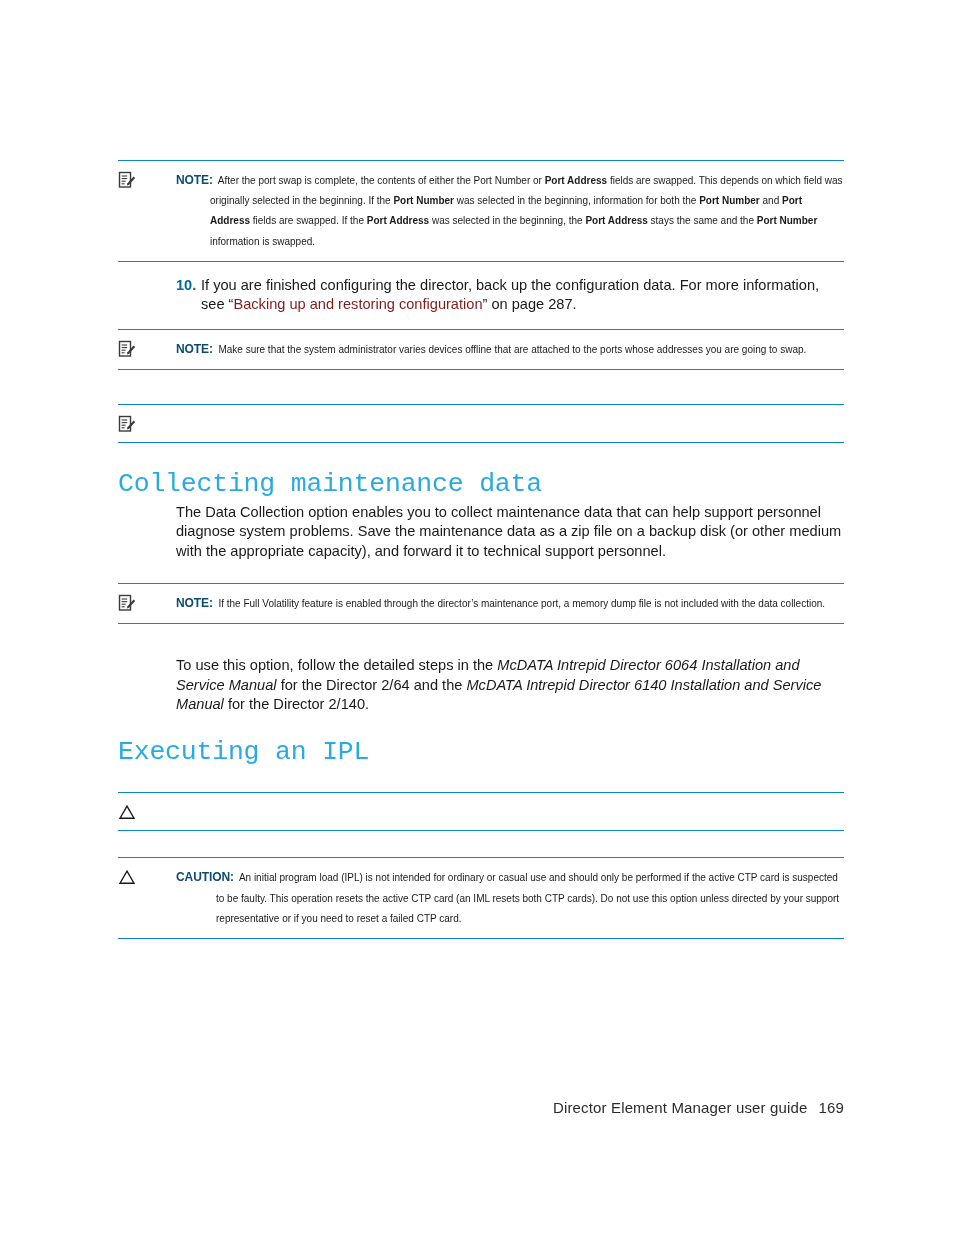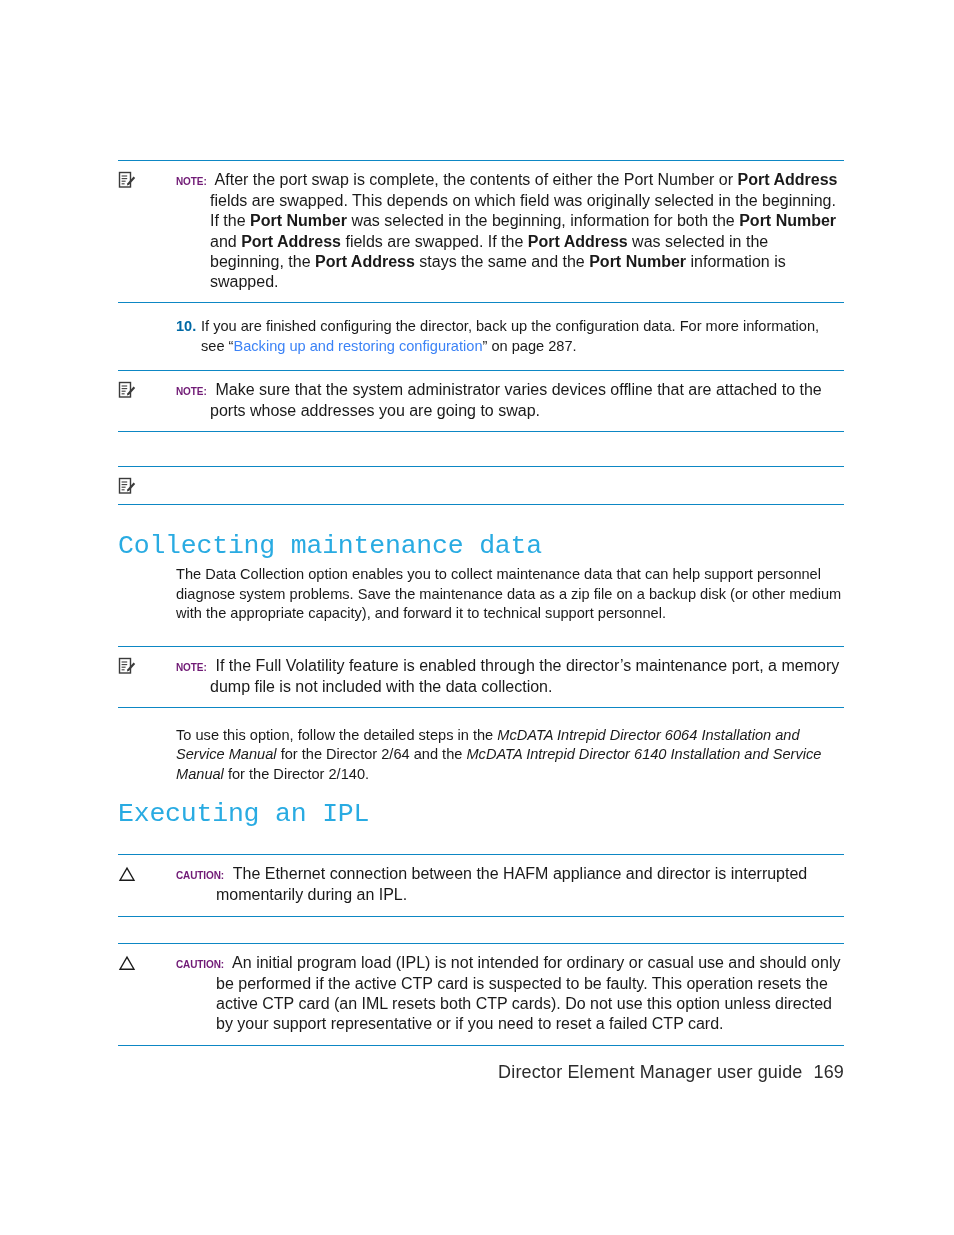--- a/index.html
+++ b/index.html
@@ -51,27 +51,27 @@
     position: absolute;
     left: 0px;
     top: 10px;
     width: 18px;
     height: 18px;
     line-height: 0;
   }
   .admon-icon svg { display: block; }
 
   .admon-label {
-    color: #701a75;
+    color: #0c4a6e;
     font-weight: bold;
+    font-size: 12px;
+    letter-spacing: -0.1px;
+  }
+  .admon-text {
     font-size: 10px;
-    letter-spacing: -0.1px;
-  }
-  .admon-text {
-    font-size: 16px;
     line-height: 19.2px;
     color: #1a1a1a;
   }
   .admon-body {
     font-size: 14.6px;
     line-height: 19.2px;
     text-indent: -34px;
     padding-left: 34px;
   }
   .admon-body.caution { text-indent: -40px; padding-left: 40px; }
@@ -116,32 +116,32 @@
 
   
   p.body {
     margin: 0;
     padding: 0 0 0 58px;
     font-size: 14.6px;
     line-height: 19.4px;
     color: #1a1a1a;
   }
 
-  .lnk { color: #3b82f6; }
+  .lnk { color: #7f1d1d; }
   .bold { font-weight: bold; }
   .ital { font-style: italic; }
 
   
   .footer {
     position: absolute;
     left: 118px;
-    top: 1062px;
+    top: 1099px;
     width: 726px;
     text-align: right;
-    font-size: 18px;
+    font-size: 15px;
     color: #2b2b2b;
     letter-spacing: 0.15px;
   }
   .footer .pg { margin-left: 11px; }
 </style>
 </head>
 <body>
 
 <div class="page">
   <div class="content">
@@ -213,32 +213,31 @@
             <line x1="3.6" y1="7.6" x2="9.2" y2="7.6" stroke="#3b3b3b" stroke-width="1.1"></line>
             <line x1="3.6" y1="10.2" x2="7.6" y2="10.2" stroke="#3b3b3b" stroke-width="1.1"></line>
             <line x1="3.6" y1="12.8" x2="6.6" y2="12.8" stroke="#3b3b3b" stroke-width="1.1"></line>
             <path d="M9.5 12.2 L15.6 5.4 L17.2 6.9 L11.1 13.7 L8.9 14.4 Z" fill="#3b3b3b"></path>
           </svg>
         </span>
         <div class="admon-body"><span class="admon-label">NOTE:</span><span class="admon-text">&nbsp; <span>If the Full Volatility feature is enabled through the director’s maintenance port, a memory dump file is not included with the data collection.</span></span></div>
       </div>
     </div>
 
-    <p class="body" style="margin-top:18px;">To use this option, follow the detailed steps in the <span class="ital">McDATA Intrepid Director 6064 Installation and Service Manual</span> for the Director 2/64 and the <span class="ital">McDATA Intrepid Director 6140 Installation and Service Manual</span> for the Director 2/140.</p>
-
-    <h1 class="sect" style="margin-top:15px;">Executing an IPL</h1>
+    <p class="body" style="margin-top:32px;">To use this option, follow the detailed steps in the <span class="ital">McDATA Intrepid Director 6064 Installation and Service Manual</span> for the Director 2/64 and the <span class="ital">McDATA Intrepid Director 6140 Installation and Service Manual</span> for the Director 2/140.</p>
+
+    <h1 class="sect" style="margin-top:23px;">Executing an IPL</h1>
 
     <div class="admon" style="margin-top:25px;">
       <div class="admon-inner">
         <span class="admon-icon">
           <svg width="18" height="18" viewBox="0 0 18 18">
             <path d="M9 3.2 L16 15.2 L2 15.2 Z" fill="none" stroke="#1a1a1a" stroke-width="1.35" stroke-linejoin="miter"></path>
           </svg>
         </span>
-        <div class="admon-body caution"><span class="admon-label">CAUTION:</span><span class="admon-text">&nbsp; <span>The Ethernet connection between the HAFM appliance and director is interrupted momentarily during an IPL.</span></span></div>
       </div>
     </div>
 
     <div class="rule-gap-sm"></div>
 
     <div class="admon">
       <div class="admon-inner">
         <span class="admon-icon">
           <svg width="18" height="18" viewBox="0 0 18 18">
             <path d="M9 3.2 L16 15.2 L2 15.2 Z" fill="none" stroke="#1a1a1a" stroke-width="1.35" stroke-linejoin="miter"></path>

